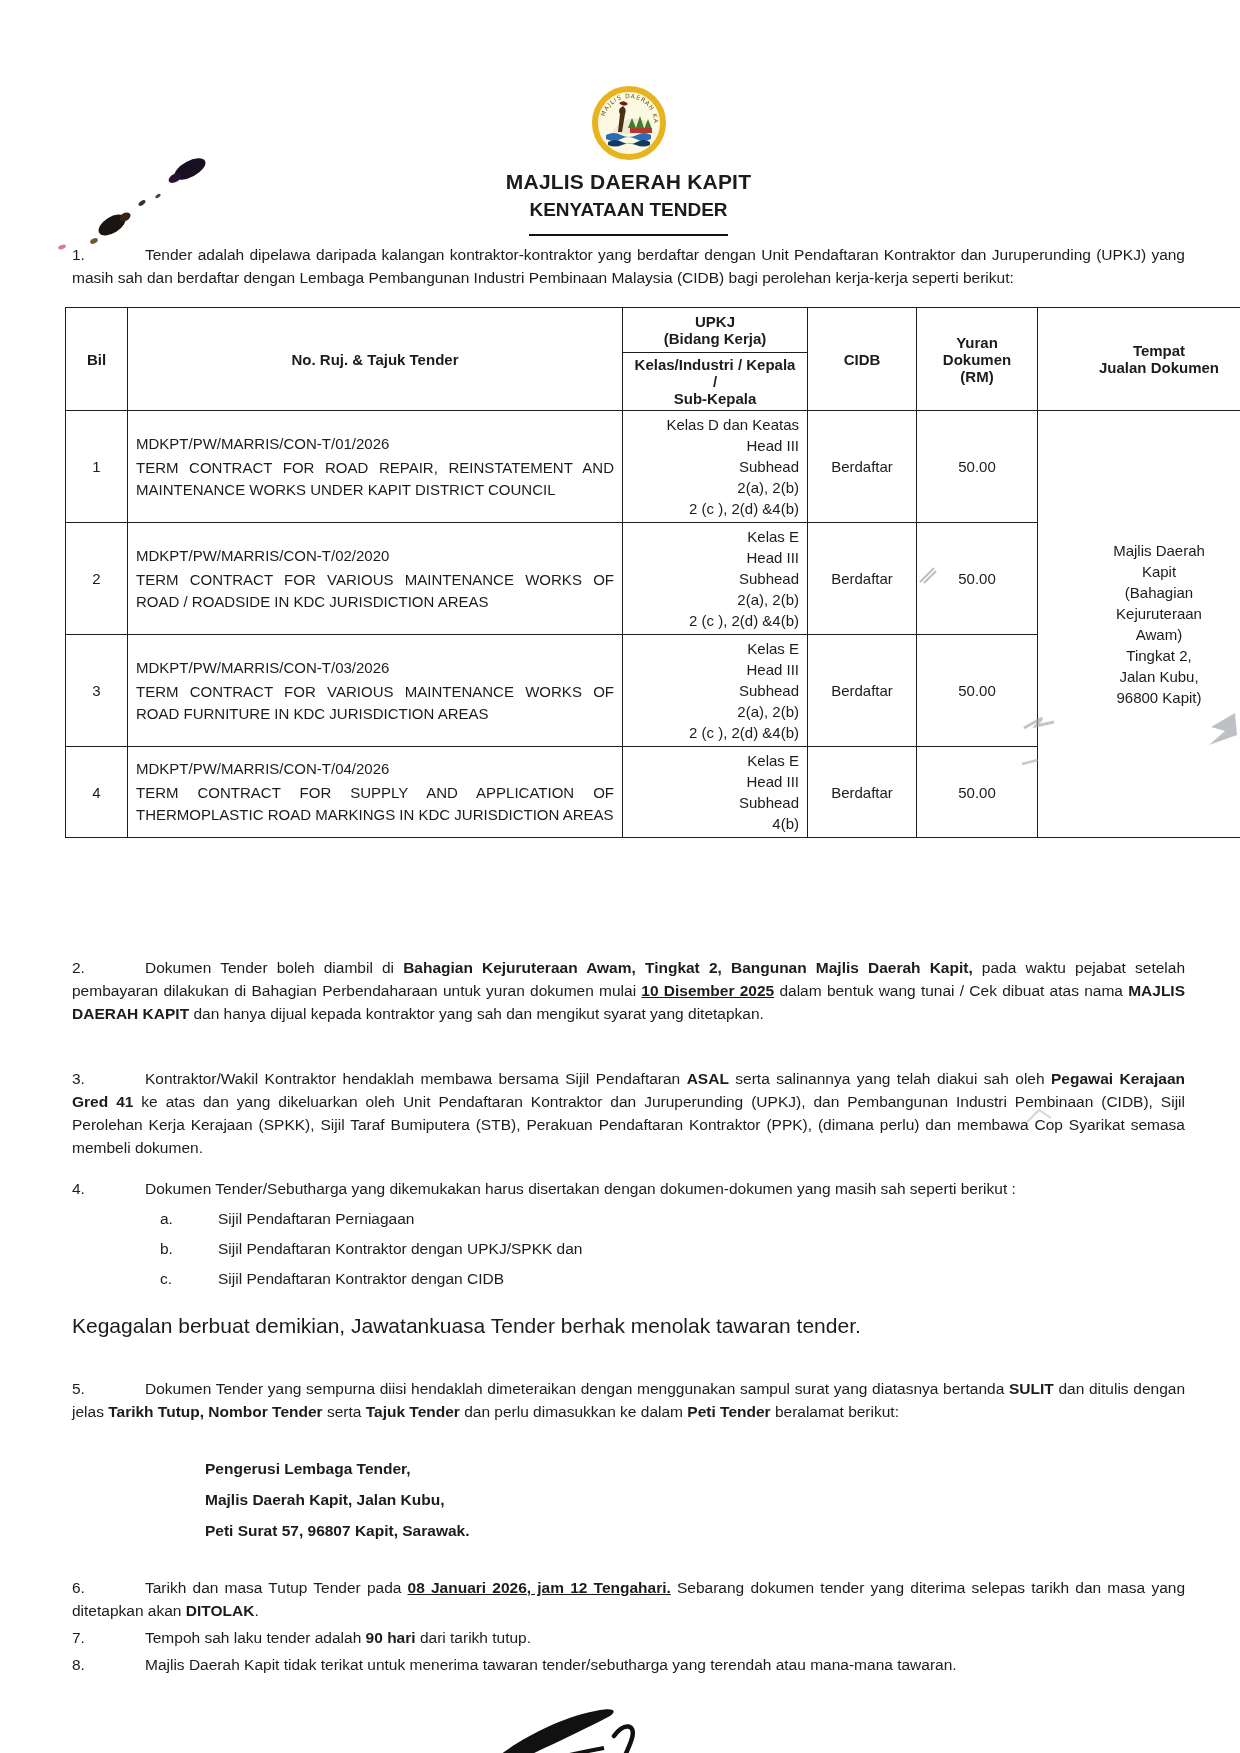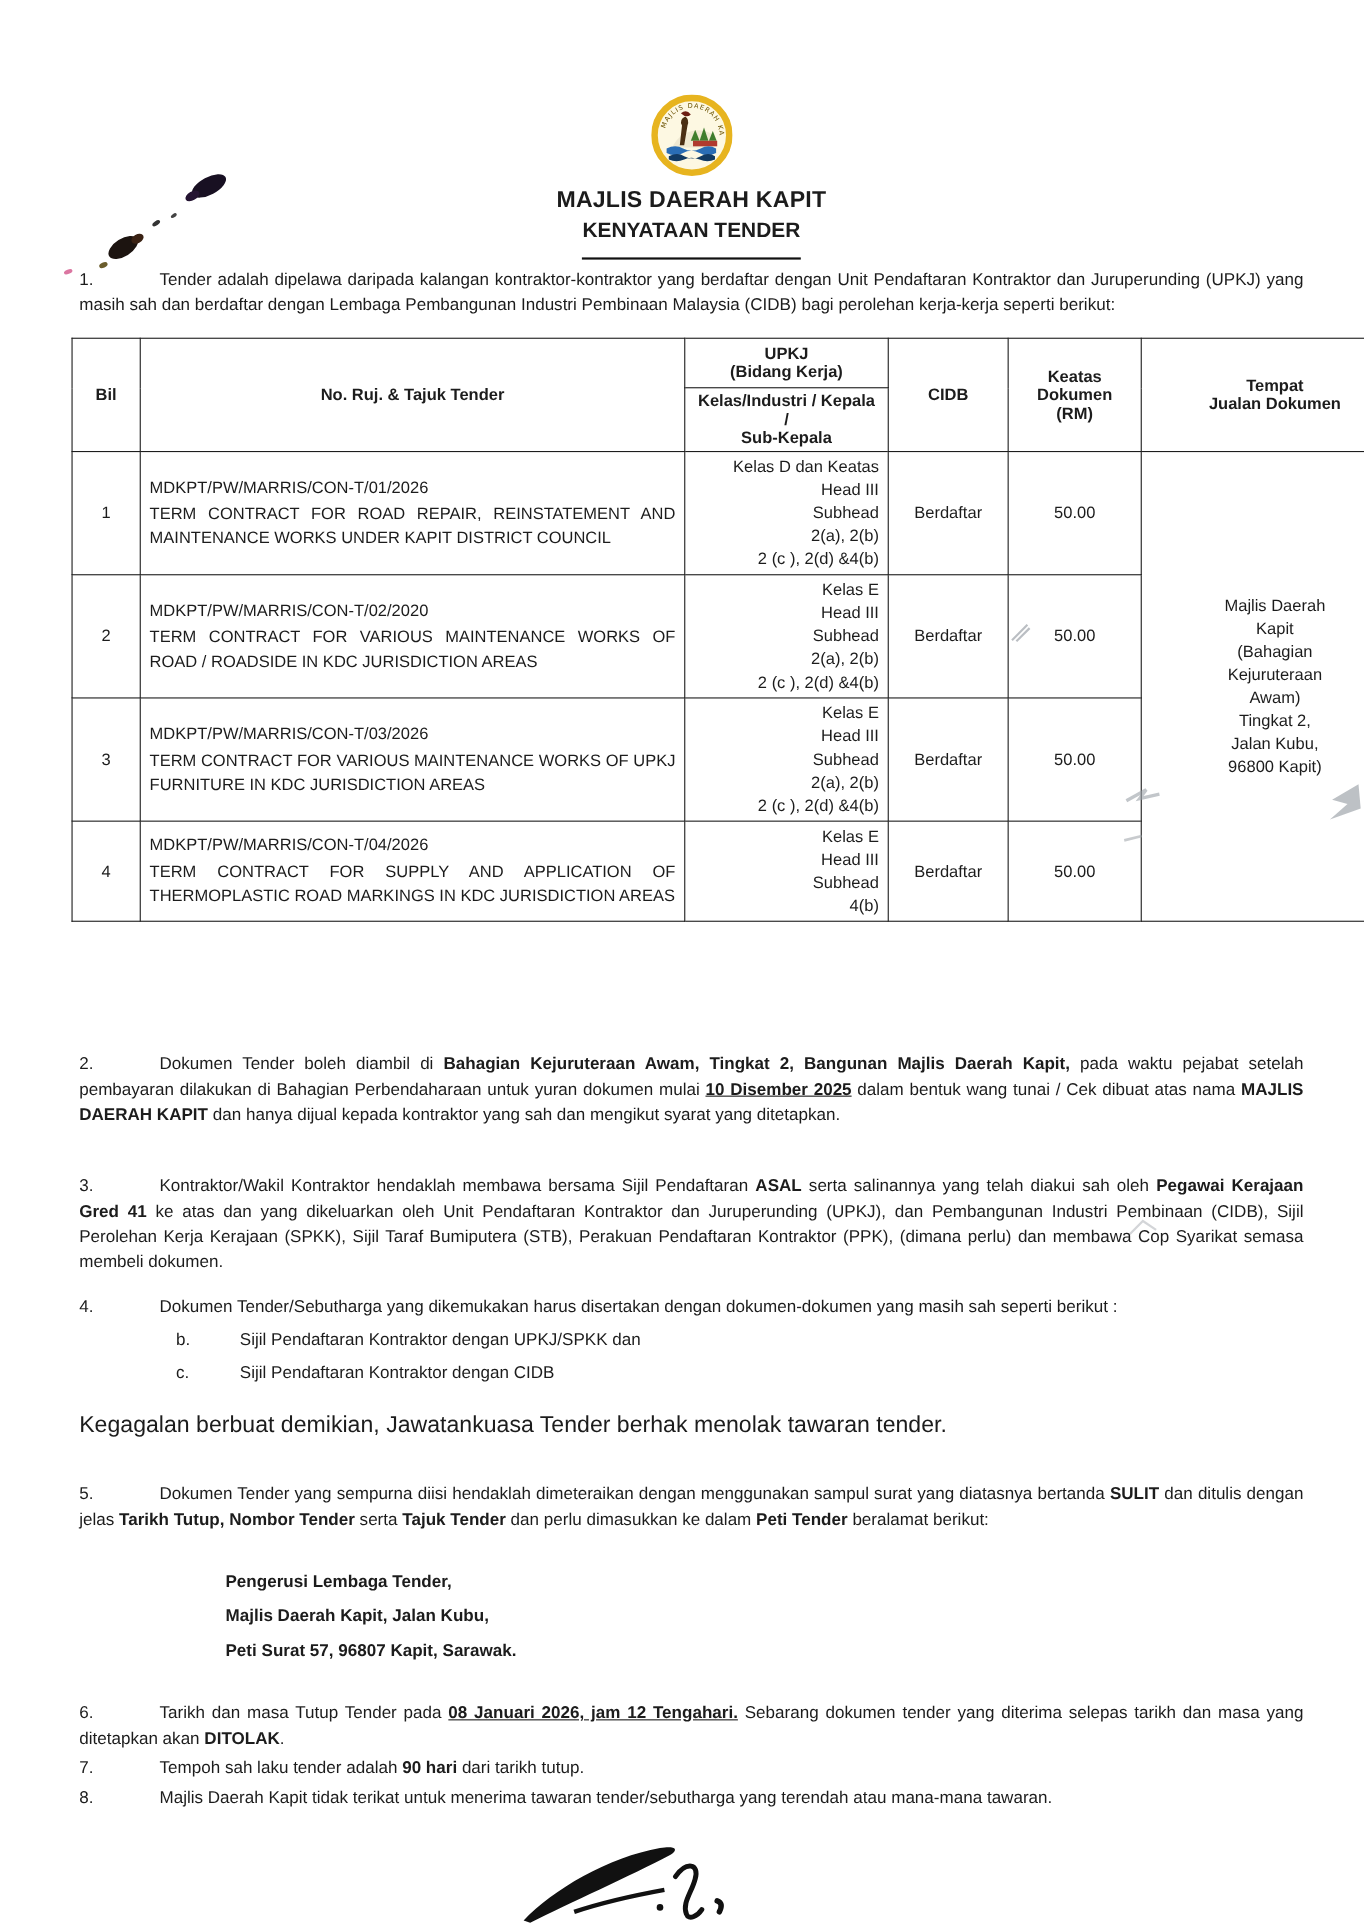--- a/index.html
+++ b/index.html
@@ -124,21 +124,21 @@
     <div class="para p1"><span class="pnum">1.</span><span><span>Tender adalah dipelawa daripada kalangan kontraktor-kontraktor yang berdaftar dengan Unit Pendaftaran Kontraktor dan Juruperunding (UPKJ) yang masih sah dan berdaftar dengan Lembaga Pembangunan Industri Pembinaan Malaysia (CIDB) bagi perolehan kerja-kerja seperti berikut:</span></span></div>
 
     <table class="tender">
       <tbody>
           <tr class="hr1">
         <td class="th col-bil" rowspan="2">Bil</td>
         <td class="th col-ref" rowspan="2">No. Ruj. &amp; Tajuk Tender</td>
         <td class="th col-upkj" data-lines="table.headers.upkj_lines">UPKJ
 (Bidang Kerja)</td>
         <td class="th col-cidb" rowspan="2">CIDB</td>
-        <td class="th col-fee" rowspan="2" data-lines="table.headers.fee_lines">Keatas
+        <td class="th col-fee" rowspan="2" data-lines="table.headers.fee_lines">Yuran
 Dokumen
 (RM)</td>
         <td class="th col-place" rowspan="2" data-lines="table.headers.place_lines">Tempat
 Jualan Dokumen</td>
       </tr>
       <tr class="hr2">
         <td class="th" data-lines="table.headers.upkj_sub_lines">Kelas/Industri / Kepala /
 Sub-Kepala</td>
       </tr>
       <tr class="r1">
@@ -174,21 +174,21 @@
 Subhead
 2(a), 2(b)
 2 (c ), 2(d) &amp;4(b)</td>
         <td class="c">Berdaftar</td>
         <td class="c">50.00</td>
       </tr>
       <tr class="r3">
         <td class="c">3</td>
         <td>
           <div class="ref-no">MDKPT/PW/MARRIS/CON-T/03/2026</div>
-          <div class="ref-title">TERM CONTRACT FOR VARIOUS MAINTENANCE WORKS OF UPKJ FURNITURE IN KDC JURISDICTION AREAS</div>
+          <div class="ref-title">TERM CONTRACT FOR VARIOUS MAINTENANCE WORKS OF ROAD FURNITURE IN KDC JURISDICTION AREAS</div>
         </td>
         <td class="upkj-cell" data-lines="table.rows.2.upkj_lines">Kelas E
 Head III
 Subhead
 2(a), 2(b)
 2 (c ), 2(d) &amp;4(b)</td>
         <td class="c">Berdaftar</td>
         <td class="c">50.00</td>
       </tr>
       <tr class="r4">
@@ -206,20 +206,21 @@
       </tr>
     </tbody>
       </table>
 
     <div class="para p2"><span class="pnum">2.</span><span><span>Dokumen Tender boleh diambil di </span><span class="b">Bahagian Kejuruteraan Awam, Tingkat 2, Bangunan Majlis Daerah Kapit,</span><span> pada waktu pejabat setelah pembayaran dilakukan di Bahagian Perbendaharaan untuk yuran dokumen mulai </span><span class="b u">10 Disember 2025</span><span> dalam bentuk wang tunai / Cek dibuat atas nama </span><span class="b">MAJLIS DAERAH KAPIT</span><span> dan hanya dijual kepada kontraktor yang sah dan mengikut syarat yang ditetapkan.</span></span></div>
 
     <div class="para p3"><span class="pnum">3.</span><span><span>Kontraktor/Wakil Kontraktor hendaklah membawa bersama Sijil Pendaftaran </span><span class="b">ASAL</span><span> serta salinannya yang telah diakui sah oleh </span><span class="b">Pegawai Kerajaan Gred 41</span><span> ke atas dan yang dikeluarkan oleh Unit Pendaftaran Kontraktor dan Juruperunding (UPKJ), dan Pembangunan Industri Pembinaan (CIDB), Sijil Perolehan Kerja Kerajaan (SPKK), Sijil Taraf Bumiputera (STB), Perakuan Pendaftaran Kontraktor (PPK), (dimana perlu) dan membawa Cop Syarikat semasa membeli dokumen.</span></span></div>
 
     <div class="para p4"><span class="pnum">4.</span><span><span>Dokumen Tender/Sebutharga yang dikemukakan harus disertakan dengan dokumen-dokumen yang masih sah seperti berikut :</span></span></div>
     <div class="sublist">
+      <div class="sub-item"><span class="inum">a.</span><span>Sijil Pendaftaran Perniagaan</span></div>
       <div class="sub-item"><span class="inum">b.</span><span>Sijil Pendaftaran Kontraktor dengan UPKJ/SPKK dan</span></div>
       <div class="sub-item"><span class="inum">c.</span><span>Sijil Pendaftaran Kontraktor dengan CIDB</span></div>
     </div>
     <div class="plain-line">Kegagalan berbuat demikian, Jawatankuasa Tender berhak menolak tawaran tender.</div>
 
     <div class="para p5"><span class="pnum">5.</span><span><span>Dokumen Tender yang sempurna diisi hendaklah dimeteraikan dengan menggunakan sampul surat yang diatasnya bertanda </span><span class="b">SULIT</span><span> dan ditulis dengan jelas </span><span class="b">Tarikh Tutup, Nombor Tender</span><span> serta </span><span class="b">Tajuk Tender</span><span> dan perlu dimasukkan ke dalam </span><span class="b">Peti Tender</span><span> beralamat berikut:</span></span></div>
 
     <div class="addr" data-lines="address.lines">Pengerusi Lembaga Tender,
 Majlis Daerah Kapit, Jalan Kubu,
 Peti Surat 57, 96807 Kapit, Sarawak.</div>

